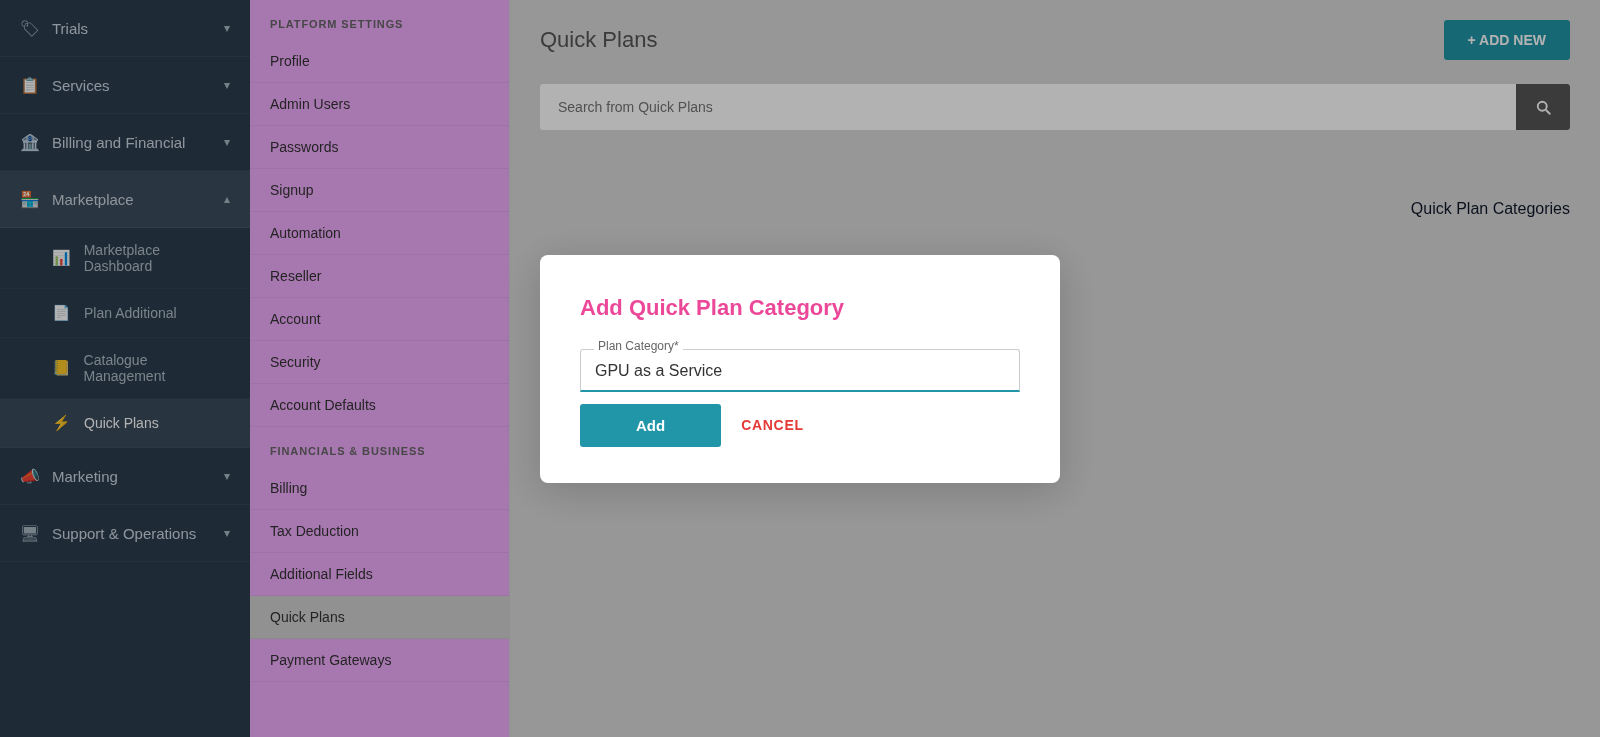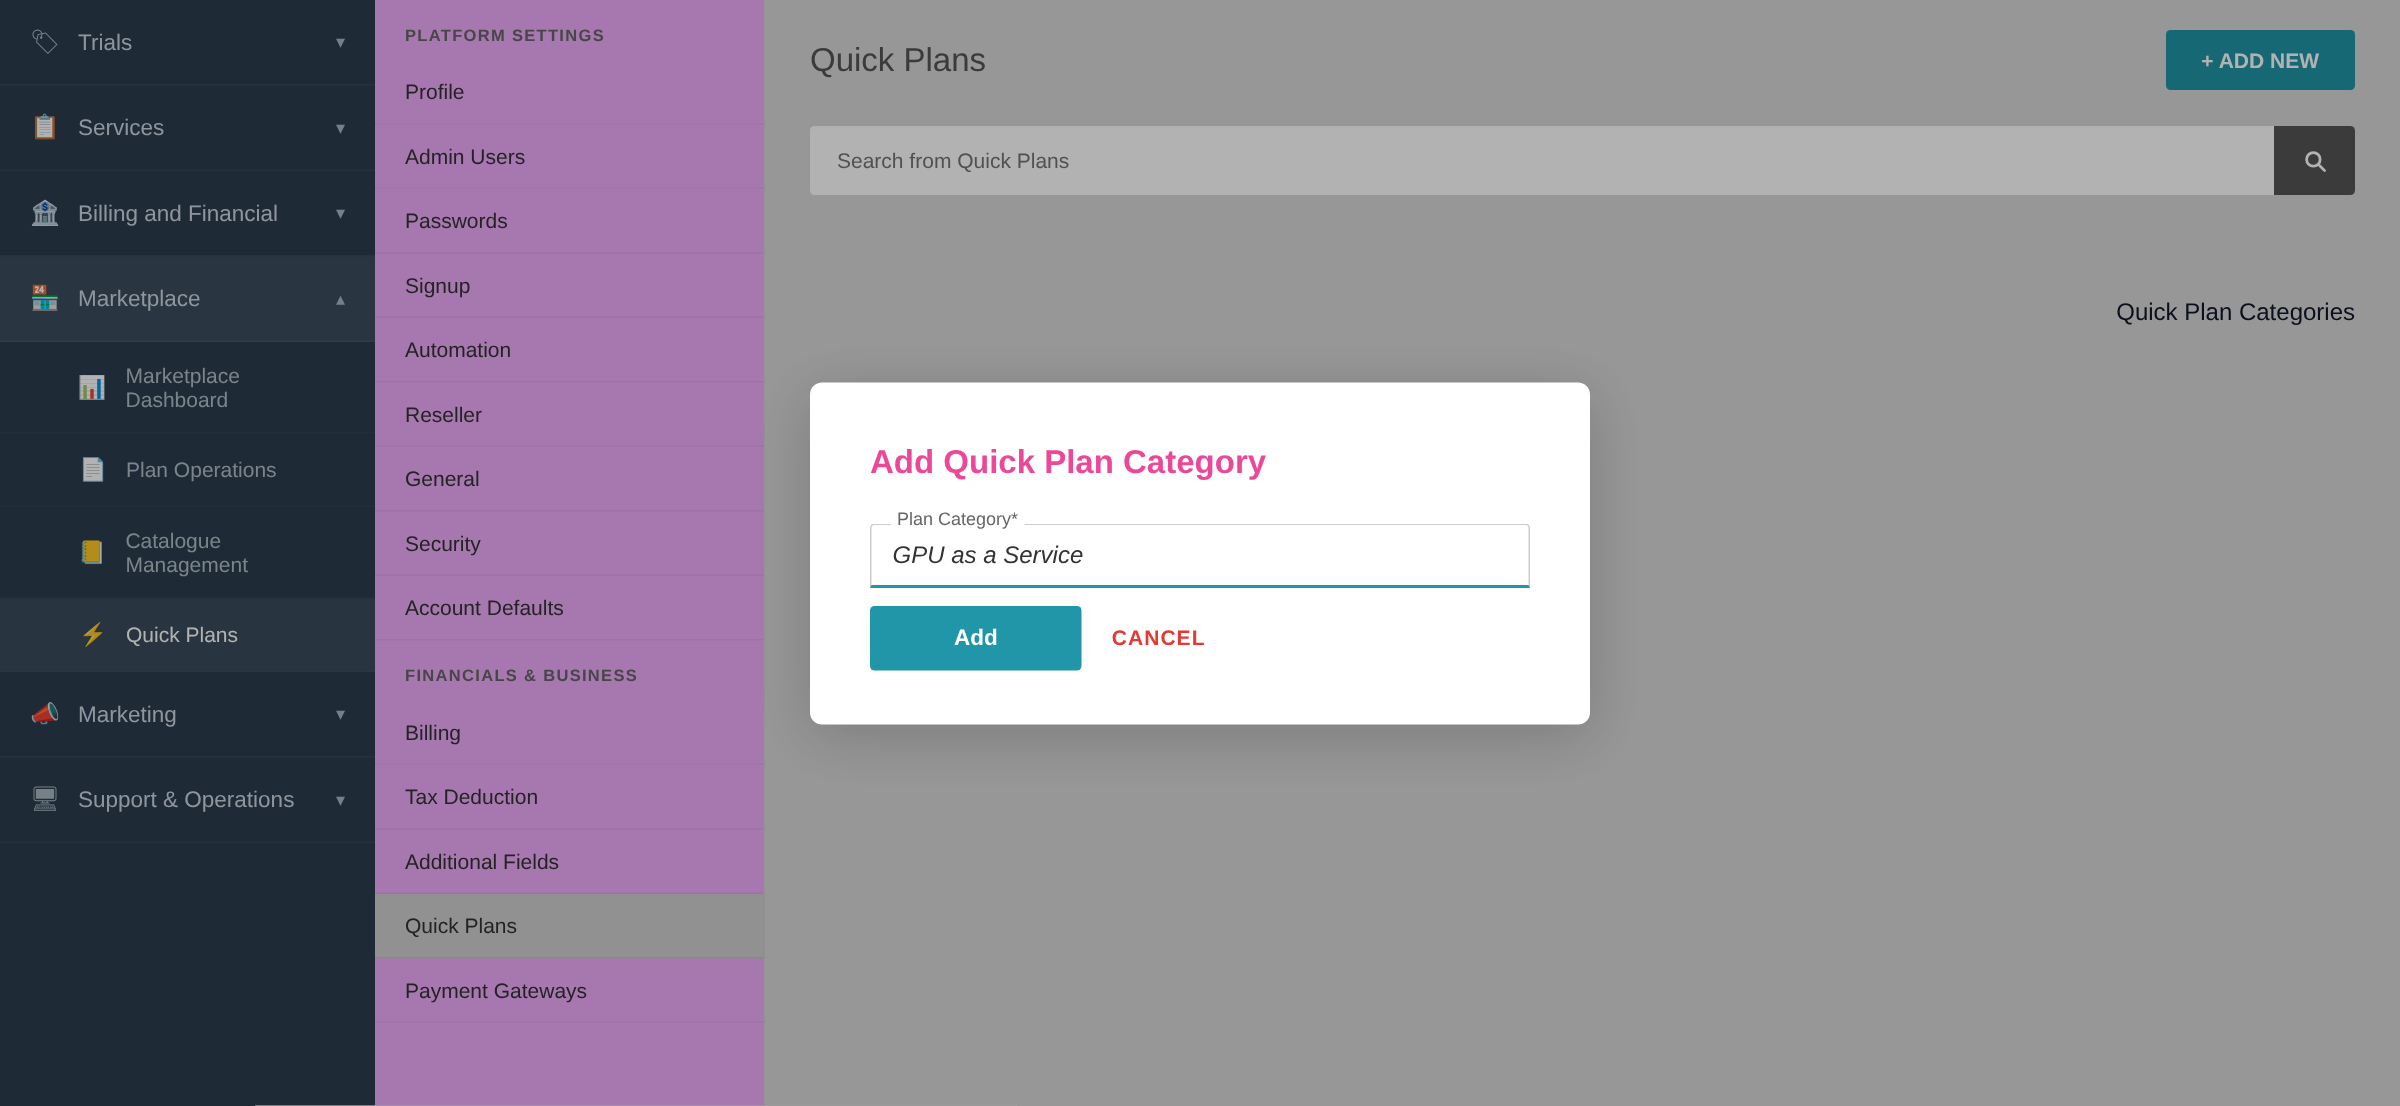--- a/index.html
+++ b/index.html
@@ -181,21 +181,20 @@
       border-bottom: 2px solid #2196a8;
       padding: 12px 14px 10px 14px;
       font-size: 16px;
       color: #333;
       outline: none;
       background: transparent;
       border-top: 1px solid #ccc;
       border-left: 1px solid #ccc;
       border-right: 1px solid #ccc;
       border-radius: 3px 3px 0 0;
-      font-style: italic;
     }
     .modal-actions {
       display: flex;
       align-items: center;
       gap: 20px;
     }
     .add-btn {
       background: #2196a8;
       color: #fff;
       border: none;
@@ -257,21 +256,21 @@
     </div>
     <span class="chevron">▴</span>
   </div>
 
   <div class="sidebar-sub-item">
     <span class="sidebar-icon" style="margin-right:12px; font-size:15px;">📊</span>
     <span>Marketplace Dashboard</span>
   </div>
   <div class="sidebar-sub-item">
     <span class="sidebar-icon" style="margin-right:12px; font-size:15px;">📄</span>
-    <span>Plan Operations</span>
+    <span>Plan Additional</span>
   </div>
   <div class="sidebar-sub-item">
     <span class="sidebar-icon" style="margin-right:12px; font-size:15px;">📒</span>
     <span>Catalogue Management</span>
   </div>
   <div class="sidebar-sub-item active">
     <span class="sidebar-icon" style="margin-right:12px; font-size:15px;">⚡</span>
     <span>Quick Plans</span>
   </div>
 
@@ -293,21 +292,21 @@
 </nav>
 
 <div class="settings-panel">
   <div class="settings-section-title">PLATFORM SETTINGS</div>
   <div class="settings-menu-item">Profile</div>
   <div class="settings-menu-item">Admin Users</div>
   <div class="settings-menu-item">Passwords</div>
   <div class="settings-menu-item">Signup</div>
   <div class="settings-menu-item">Automation</div>
   <div class="settings-menu-item">Reseller</div>
-  <div class="settings-menu-item">General</div>
+  <div class="settings-menu-item">Account</div>
   <div class="settings-menu-item">Security</div>
   <div class="settings-menu-item">Account Defaults</div>
 
   <div class="settings-section-title">FINANCIALS &amp; BUSINESS</div>
   <div class="settings-menu-item">Billing</div>
   <div class="settings-menu-item">Tax Deduction</div>
   <div class="settings-menu-item">Additional Fields</div>
   <div class="settings-menu-item active">Quick Plans</div>
   <div class="settings-menu-item">Payment Gateways</div>
 </div>

